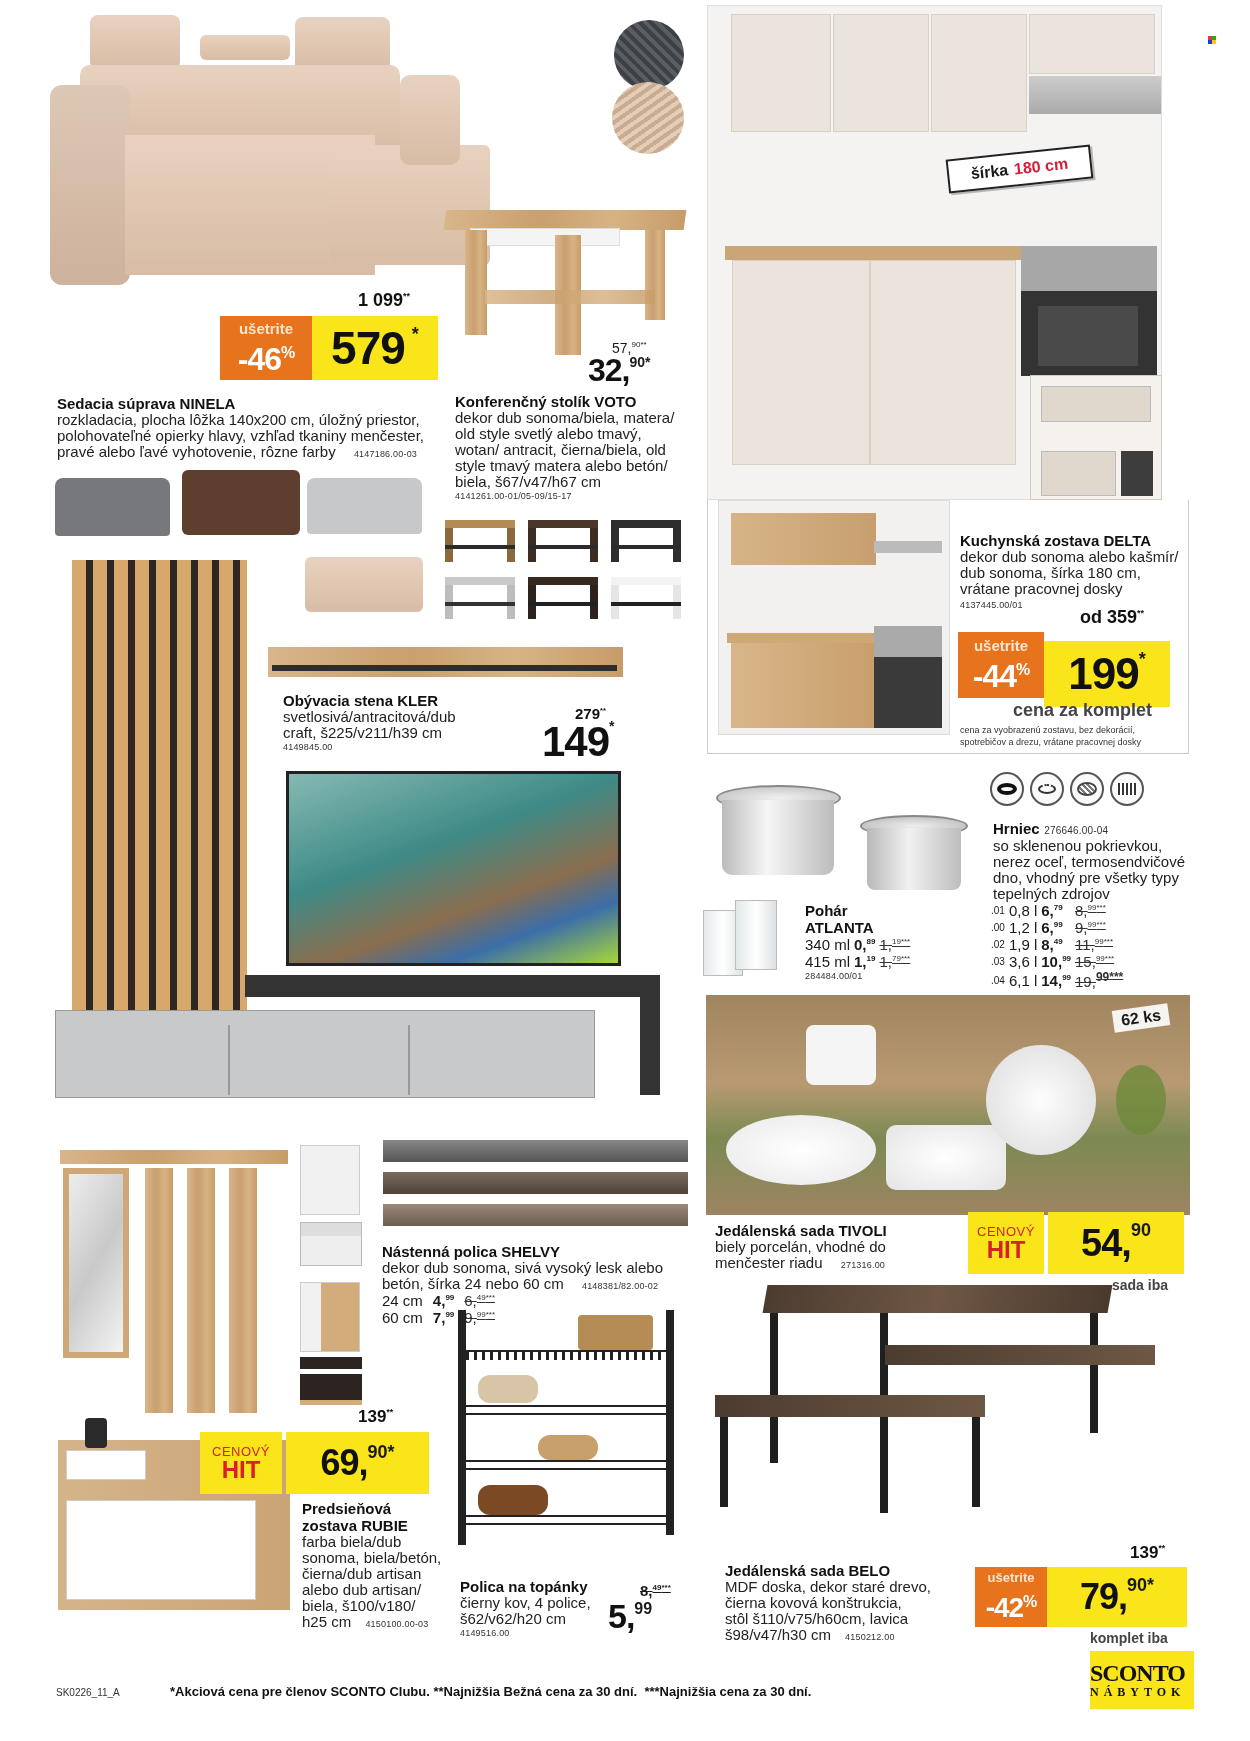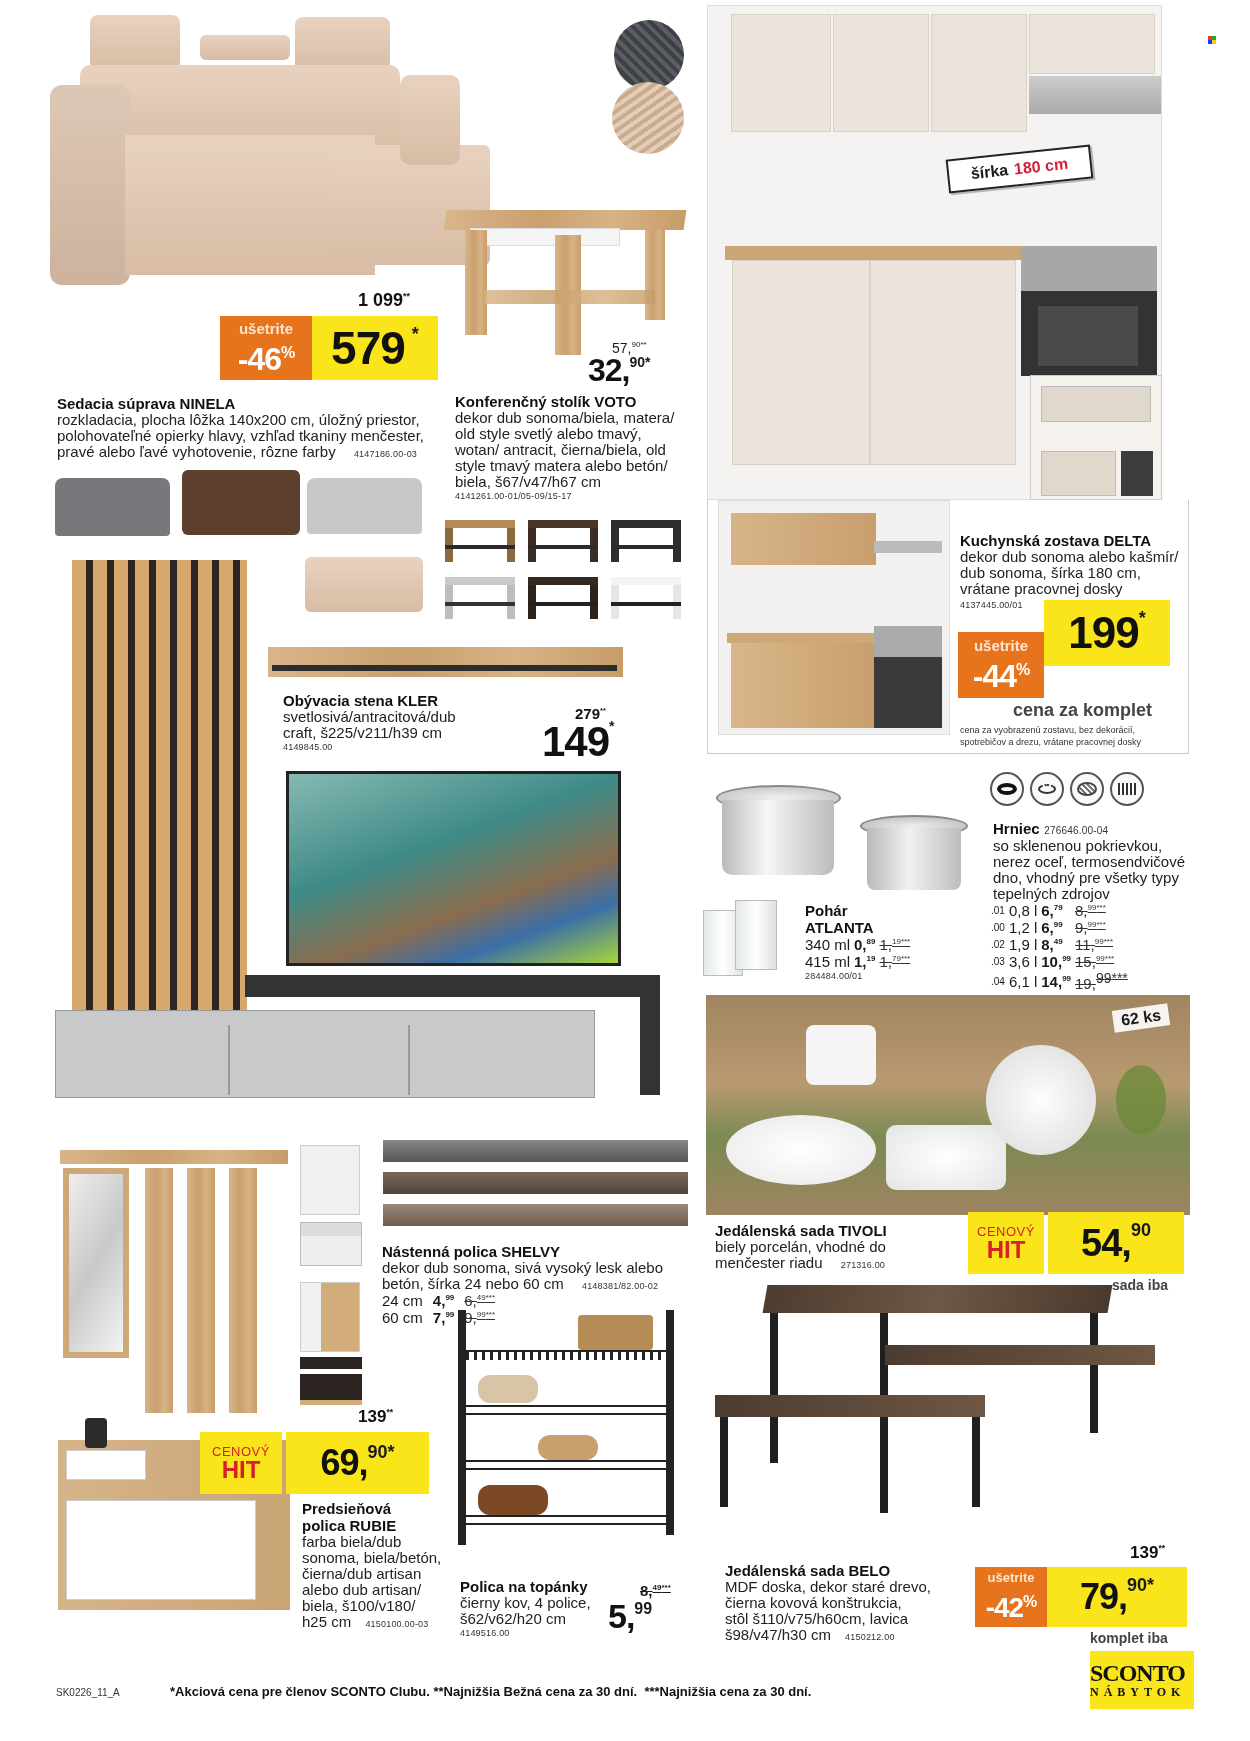--- a/index.html
+++ b/index.html
@@ -145,21 +145,21 @@
   <div class="desc">vrátane pracovnej dosky</div>
   <div class="code" style="margin-top:2px;">4137445.00/01</div>
 </div>
 <div class="abs old" style="left:1080px;top:607px;font-size:18px;">
   <span>od 359</span><sup>**</sup>
 </div>
 <div class="abs orange save-box" style="left:958px;top:632px;width:86px;height:66px;">
   <span class="s-label">ušetrite</span>
   <span class="s-pct"><span>-44</span><small>%</small></span>
 </div>
-<div class="abs yellow" style="left:1044px;top:600px;width:126px;height:66px;display:flex;align-items:center;justify-content:center;">
+<div class="abs yellow" style="left:1044px;top:641px;width:126px;height:66px;display:flex;align-items:center;justify-content:center;">
   <span class="price" style="font-size:44px;">199</span>
     <sup style="font-weight:bold;font-size:18px;align-self:flex-start;margin-top:8px;">*</sup>
 </div>
 <div class="abs sub-note" style="left:1013px;top:700px;font-size:18px;">cena za komplet</div>
 <div class="abs" style="left:960px;top:724px;font-size:9px;line-height:12px;color:#333;">
   <div>cena za vyobrazenú zostavu, bez dekorácií,</div>
   <div>spotrebičov a drezu, vrátane pracovnej dosky</div>
 </div>
 <div class="abs" style="left:707px;top:500px;width:482px;height:254px;border:1px solid #ccc;border-top:none;"></div>
 
@@ -238,21 +238,21 @@
     <tr>
           <td style="font-size:10px;">.03</td>
           <td>3,6 l</td>
           <td style="font-weight:bold;"><span>10,</span><sup style="font-size:8px;">99</sup></td>
           <td class="strike"><span>15,</span><sup style="font-size:8px;"><span>99</span><span>***</span></sup></td>
         </tr>
     <tr>
           <td style="font-size:10px;">.04</td>
           <td>6,1 l</td>
           <td style="font-weight:bold;"><span>14,</span><sup style="font-size:8px;">99</sup></td>
-          <td class="strike"><span>19,</span><sup style="font-size:14px;"><span>99</span><span>***</span></sup></td>
+          <td class="strike"><span>19,</span><sup style="font-size:12px;font-weight:bold;"><span>99</span><span>***</span></sup></td>
         </tr>
   </tbody>
     </table>
 </div>
 
 <div class="abs" style="left:703px;top:900px;width:80px;height:80px;">
   <div class="abs" style="left:0;top:10px;width:40px;height:66px;background:linear-gradient(90deg,#e5e9ea,#fff,#dfe4e6);border:1px solid #bbb;"></div>
   <div class="abs" style="left:32px;top:0;width:42px;height:70px;background:linear-gradient(90deg,#e2e7e9,#fff,#dce1e3);border:1px solid #bbb;"></div>
 </div>
 <div class="abs" style="left:805px;top:902px;width:190px;">
@@ -346,21 +346,21 @@
 <div class="abs yellow hit-box" style="left:200px;top:1432px;width:82px;height:62px;">
   <span class="h1">CENOVÝ</span>
   <span class="h2">HIT</span>
 </div>
 <div class="abs yellow" style="left:286px;top:1432px;width:143px;height:62px;display:flex;align-items:center;justify-content:center;">
   <span class="price" style="font-size:36px;">69,</span>
     <sup style="font-weight:bold;font-size:18px;align-self:flex-start;margin-top:10px;"><span>90</span><span>*</span></sup>
 </div>
 <div class="abs" style="left:302px;top:1500px;width:150px;">
   <div class="title">Predsieňová</div>
-  <div class="title">polica RUBIE</div>
+  <div class="title">zostava RUBIE</div>
   <div class="desc">farba biela/dub</div>
   <div class="desc">sonoma, biela/betón,</div>
   <div class="desc">čierna/dub artisan</div>
   <div class="desc">alebo dub artisan/</div>
   <div class="desc">biela, š100/v180/</div>
   <div class="desc" style="white-space:nowrap;"><span>h25 cm</span> <span class="code" style="margin-left:10px;">4150100.00-03</span></div>
 </div>
 
 <div class="abs" style="left:448px;top:1310px;width:245px;height:240px;">
   <div class="abs" style="left:10px;top:0;width:8px;height:235px;background:#222;"></div>

